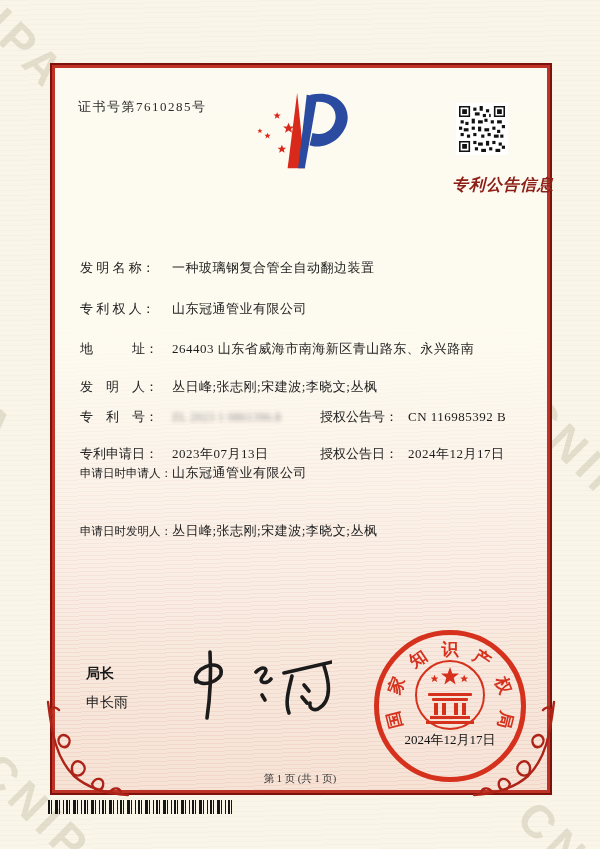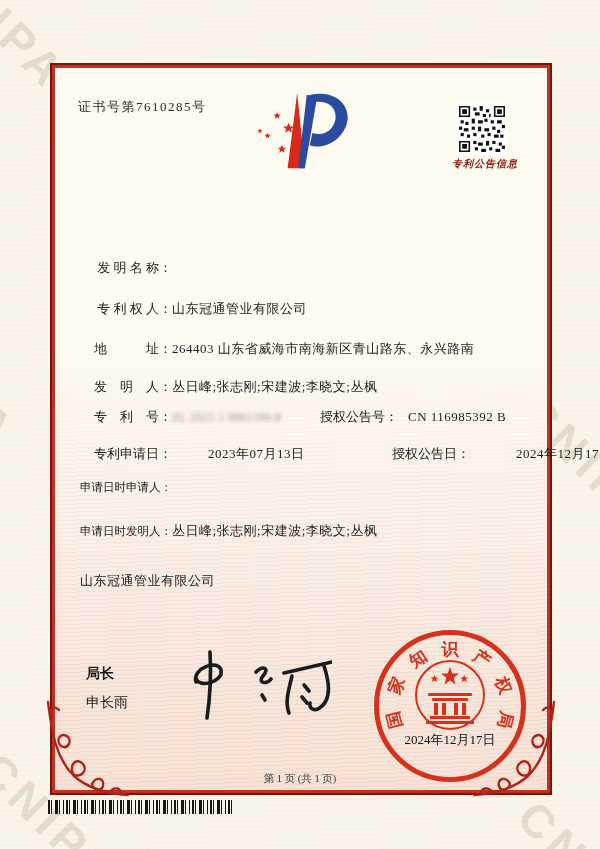--- a/index.html
+++ b/index.html
@@ -40,28 +40,28 @@
     -webkit-mask-image:linear-gradient(180deg, transparent 35%, #000 80%);
             mask-image:linear-gradient(180deg, transparent 35%, #000 80%);
     pointer-events:none;
   }
   .abs { position:absolute; z-index:3; }
   
   .cert-no { left:78px; top:98px; font-size:13px; letter-spacing:1.5px; color:#2b2b2b; }
   .logo { left:243px; top:88px; width:116px; height:86px; }
   .qr-wrap { left:452px; top:103px; width:60px; text-align:center; }
   .qr { width:52px; height:52px; margin:0 auto; background:#fff; padding:3px; }
-  .qr-label { margin-top:2px; font-size:10px; font-style:italic; font-weight:700;
+  .qr-label { margin-top:20px; font-size:16px; font-style:italic; font-weight:700;
               color:#8d2016; letter-spacing:1px; white-space:nowrap; }
   .title { left:0; top:178px; width:100%; text-align:center;
            font-size:30px; font-weight:700; letter-spacing:14px; padding-left:14px; color:#111; }
   
   .row { left:80px; right:55px; display:flex; align-items:baseline;
          font-size:13px; color:#1d1d1d; white-space:nowrap; }
-  .row .lab { width:92px; flex:0 0 92px; color:#222;text-align:right; }
+  .row .lab { width:92px; flex:0 0 92px; color:#222; }
   .row .val { letter-spacing:0.5px; }
   .row .val-fixed { width:148px; flex:0 0 148px; }
   .row .lab2 { width:88px; flex:0 0 88px;font-family:Liberation Mono, monospace; }
   .row-sm .lab { font-size:11.5px; width:92px; flex:0 0 92px; }
   .blur { filter:blur(2px); color:#8e8e8e; font-size:11.5px; letter-spacing:1px; }
   
   .declaration { left:76px; right:76px; top:567px;
     font-size:12.5px; font-style:italic; line-height:2.05; letter-spacing:0.6px;
     color:#222; text-indent:2em; text-align:justify; }
   
@@ -173,46 +173,47 @@
             <rect x="27" y="25" width="2" height="2"></rect>
         </g>
       </svg>
     </div>
     <div class="qr-label">专利公告信息</div>
   </div>
 
 
   <div class="abs row" style="top:259px;">
     <span class="lab">发 明 名 称：</span>
+    <span class="val">一种玻璃钢复合管全自动翻边装置</span>
   </div>
   <div class="abs row" style="top:300px;">
     <span class="lab">专 利 权 人：</span>
     <span class="val">山东冠通管业有限公司</span>
   </div>
   <div class="abs row" style="top:340px;">
     <span class="lab">地　　　址：</span>
     <span class="val">264403 山东省威海市南海新区青山路东、永兴路南</span>
   </div>
   <div class="abs row" style="top:378px;">
     <span class="lab">发　明　人：</span>
     <span class="val">丛日峰;张志刚;宋建波;李晓文;丛枫</span>
   </div>
   <div class="abs row" style="top:408px;">
     <span class="lab">专　利　号：</span>
     <span class="val val-fixed blur">ZL 2023 1 0861396.8</span>
     <span class="lab2">授权公告号：</span>
     <span class="val">CN 116985392 B</span>
   </div>
-  <div class="abs row" style="top:445px;gap:36px;">
+  <div class="abs row" style="top:445px;">
     <span class="lab">专利申请日：</span>
     <span class="val val-fixed">2023年07月13日</span>
     <span class="lab2">授权公告日：</span>
     <span class="val">2024年12月17日</span>
   </div>
-  <div class="abs row row-sm" style="top:480px;flex-direction:column;">
+  <div class="abs row row-sm" style="top:464px;">
     <span class="lab">申请日时申请人：</span>
     <span class="val">山东冠通管业有限公司</span>
   </div>
   <div class="abs row row-sm" style="top:522px;">
     <span class="lab">申请日时发明人：</span>
     <span class="val">丛日峰;张志刚;宋建波;李晓文;丛枫</span>
   </div>
 
 
   <div class="abs sig-title">局长</div>

